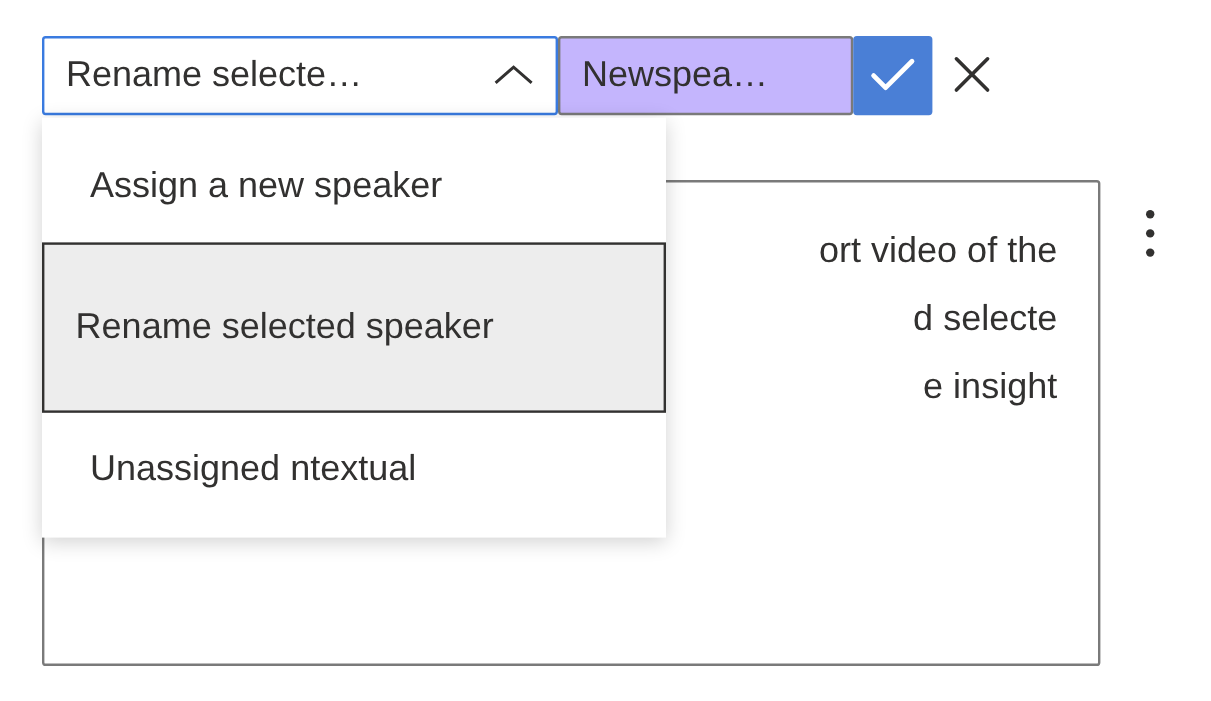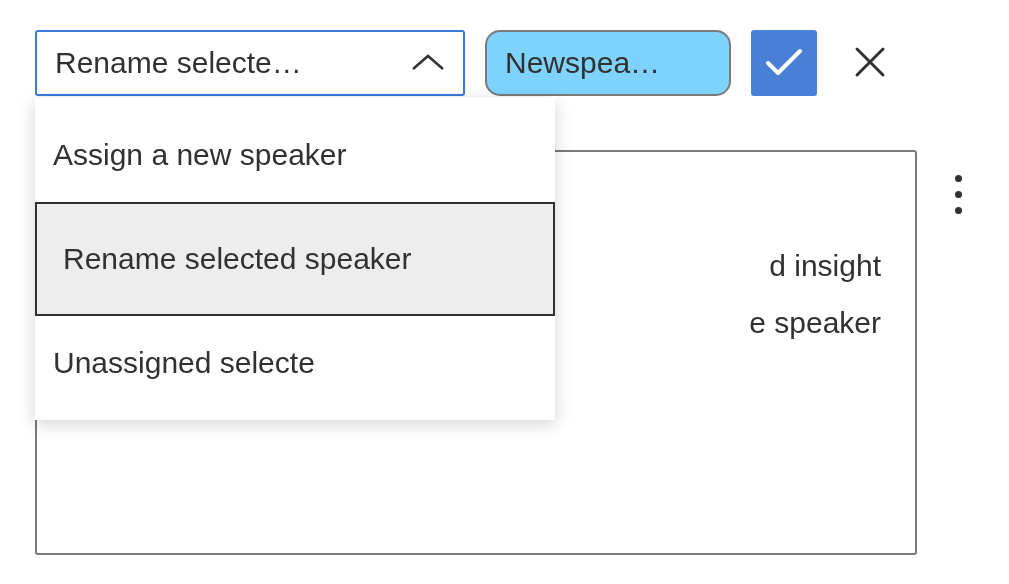--- a/index.html
+++ b/index.html
@@ -13,21 +13,20 @@
       color: #323130;
       background: #ffffff;
       width: 1009px;
       height: 584px;
       position: relative;
       overflow: hidden;
     }
     .toolbar {
       display: flex;
       align-items: center;
-      gap: 20px;
       padding: 30px 48px 10px 35px;
     }
     .dropdown-trigger {
       display: flex;
       align-items: center;
       justify-content: space-between;
       border: 2px solid #3a7be0;
       height: 66px;
       padding: 0 18px;
       width: 430px;
@@ -49,22 +48,22 @@
     .chevron svg {
       width: 100%;
       height: 100%;
       display: block;
     }
     .text-input {
       border: 2px solid #7a7a7a;
       height: 66px;
       width: 246px;
       padding: 0 18px;
-      background: #7dd3fc;
-      border-radius: 15px;
+      background: #c4b5fd;
+      border-radius: 3px;
       display: flex;
       align-items: center;
     }
     .text-input .value {
       white-space: nowrap;
       overflow: hidden;
       text-overflow: ellipsis;
     }
     .confirm-btn {
       width: 66px;
@@ -101,29 +100,29 @@
       position: absolute;
       top: 98px;
       left: 35px;
       width: 520px;
       background: #fff;
       box-shadow: 0 4px 16px rgba(0,0,0,0.18);
       z-index: 10;
       padding: 10px 0;
     }
     .dropdown-item {
-      padding: 30px 18px;
+      padding: 30px 40px;
       cursor: pointer;
       white-space: nowrap;
     }
     .dropdown-item.selected {
       background: #ededed;
       outline: 2px solid #323130;
       outline-offset: -2px;
-      padding: 40px 28px;
+      padding: 54px 28px;
     }
     .content-card {
       position: absolute;
       top: 150px;
       left: 35px;
       width: 882px;
       height: 405px;
       border: 2px solid #7a7a7a;
       border-radius: 3px;
       padding: 28px 34px;
@@ -191,36 +190,36 @@
         <line x1="3" y1="3" x2="29" y2="29"></line>
         <line x1="29" y1="3" x2="3" y2="29"></line>
       </svg>
     </span>
   </button>
 
 </div>
 
 <div class="content-card">
   <div class="content-text">
-    <br>
-    <span>d insight</span><br>
-    <span>e speaker</span><br>
+    <span>ort video of the</span><br>
+    <span>d selecte</span><br>
+    <span>e insight</span><br>
     <br>
   </div>
 </div>
 
 <button class="kebab-btn">
   <span class="dot"></span>
   <span class="dot"></span>
   <span class="dot"></span>
 </button>
 
 <div class="dropdown-list">
   <div class="dropdown-item">
     <span>Assign a new speaker</span>
   </div>
   <div class="dropdown-item selected">
     <span>Rename selected speaker</span>
   </div>
   <div class="dropdown-item">
-    <span>Unassigned selecte</span>
+    <span>Unassigned ntextual</span>
   </div>
 </div>
 
 </body></html>

